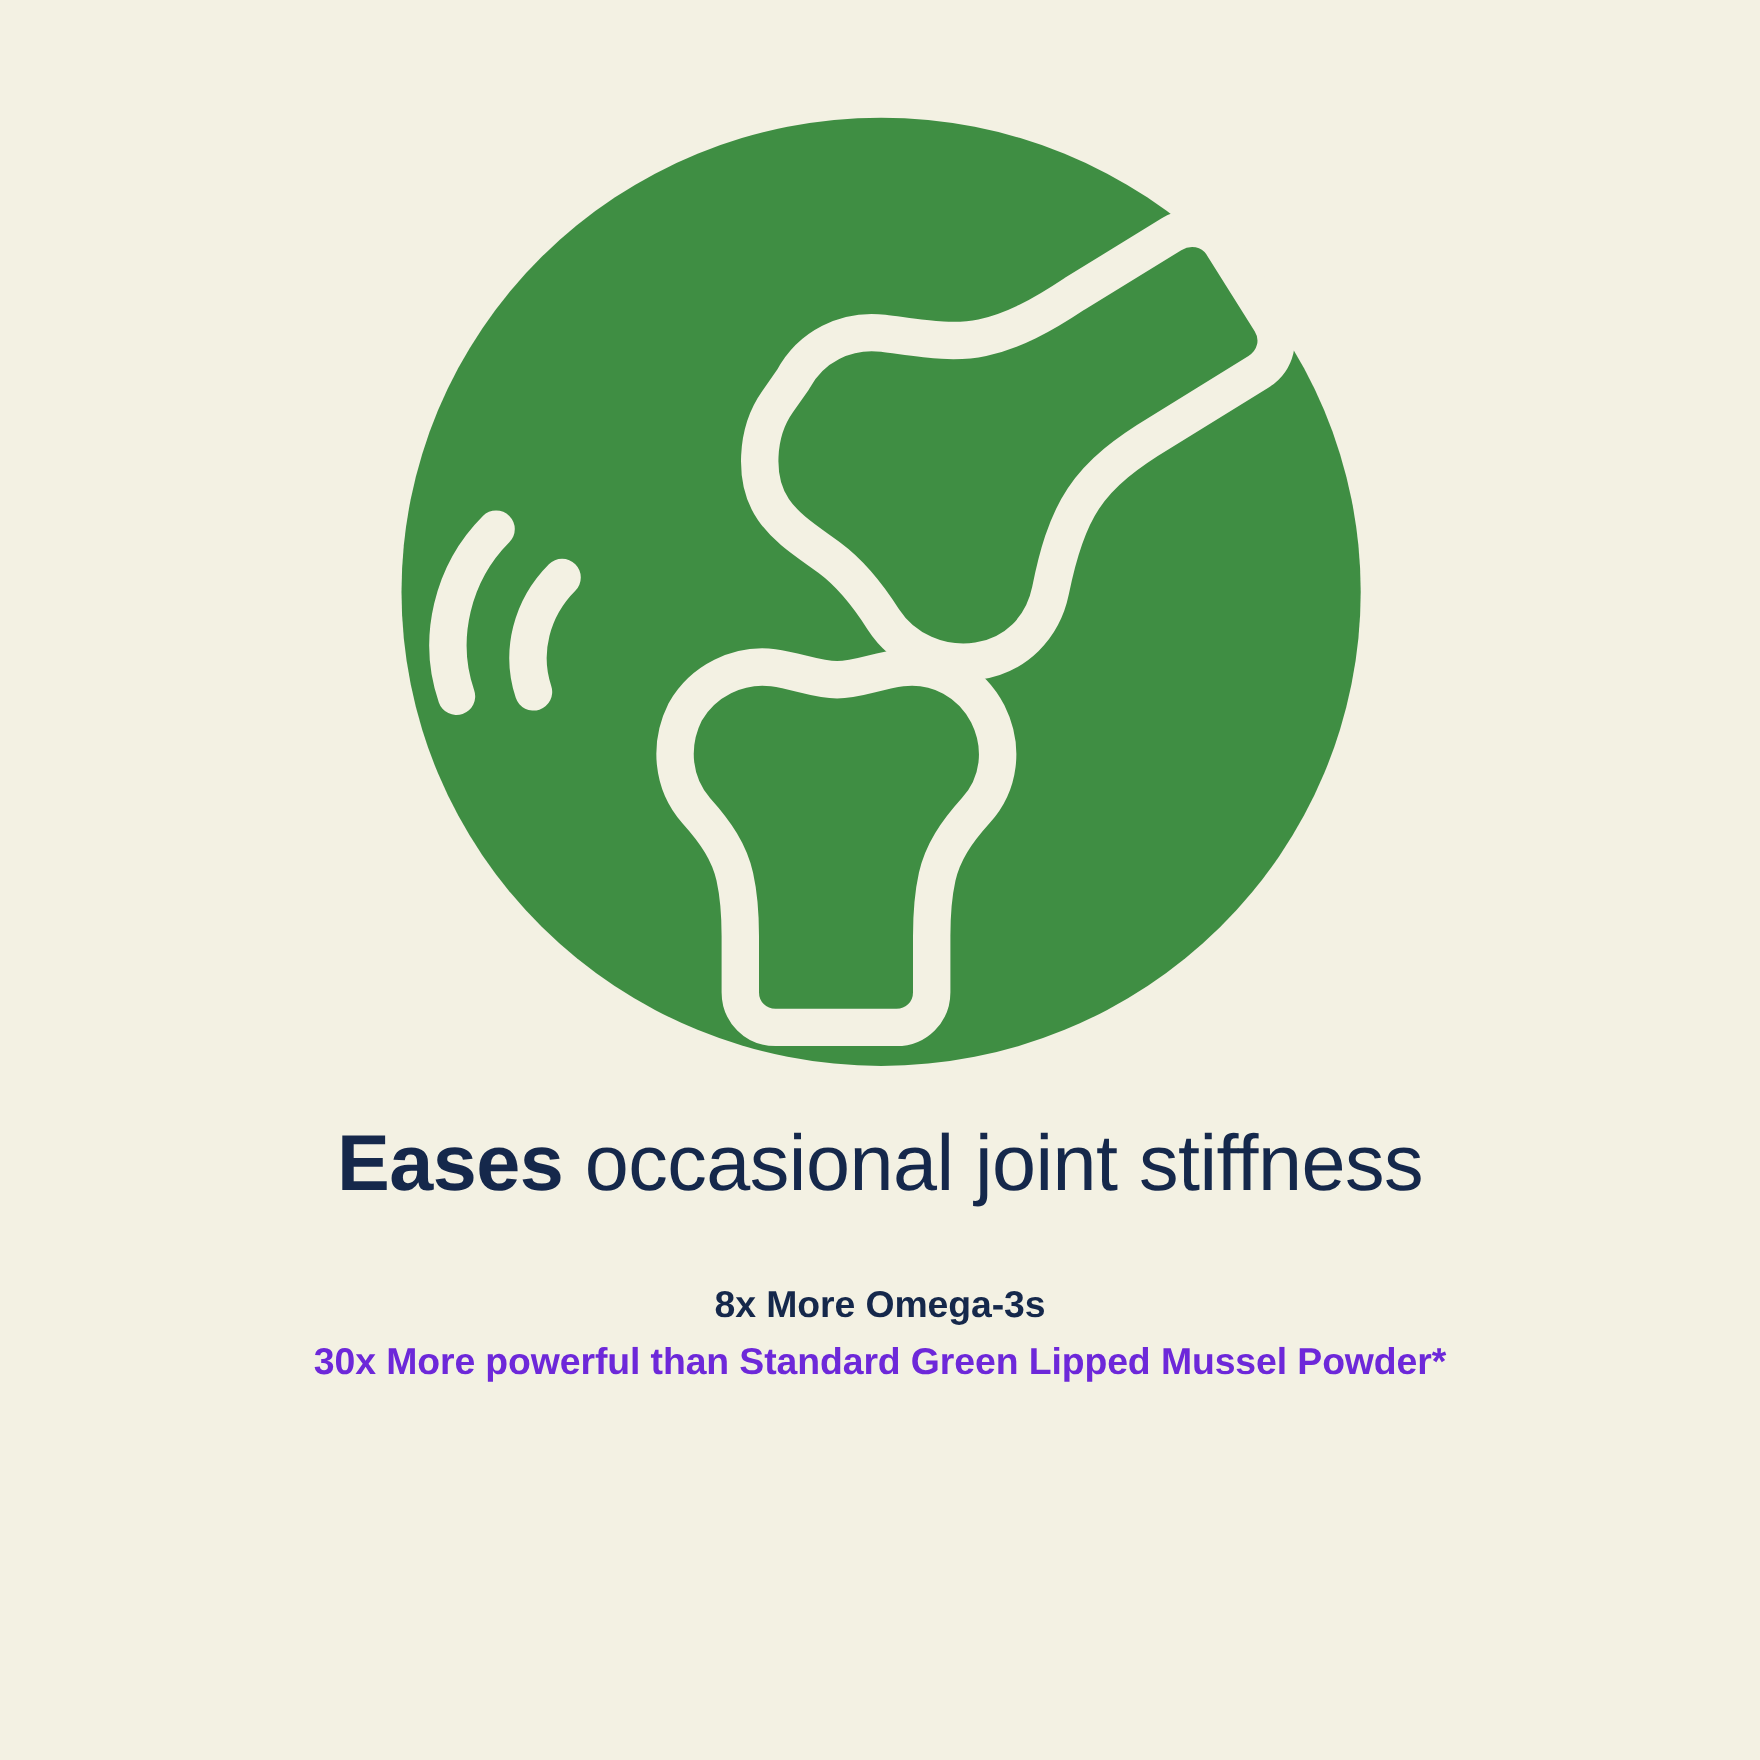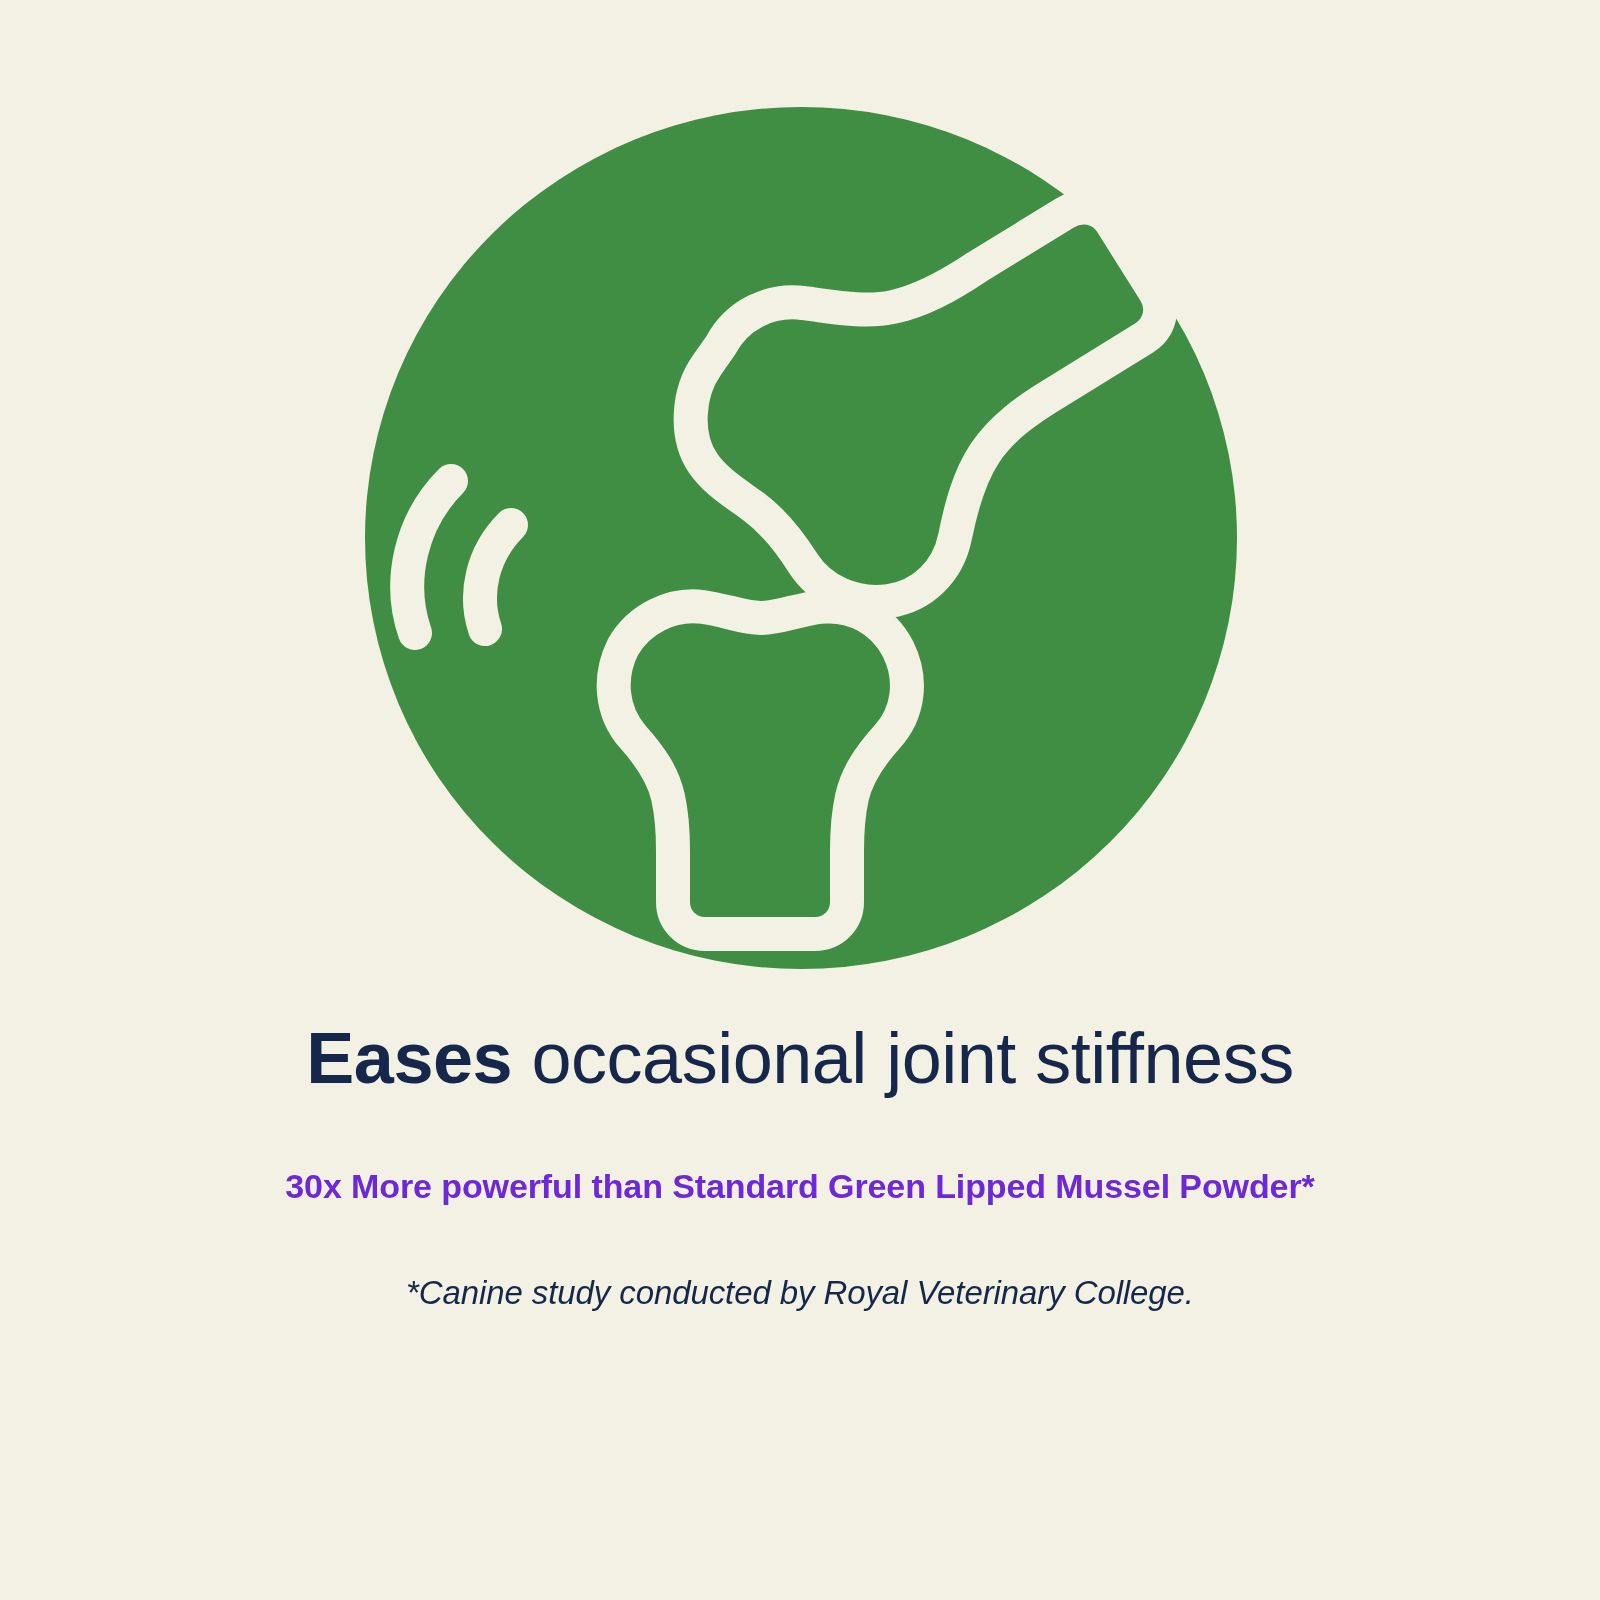--- a/index.html
+++ b/index.html
@@ -152,19 +152,19 @@
     </svg>
   </div>
 
   <div class="text-block">
 
     <h1 class="headline" style="color: rgb(21, 40, 75);">
       <span class="hl-strong">Eases</span><span class="hl-rest"> occasional joint stiffness</span>
     </h1>
 
     <div class="claims">
+      <div class="claim-line" style="color: rgb(21, 40, 75);">8x More Omega-3s</div>
       <div class="claim-line" style="color: #6d28d9;">30x More powerful than Standard Green Lipped Mussel Powder*</div>
     </div>
 
-    <div class="footnote" style="color: rgb(21, 40, 75);">*Canine study conducted by Royal Veterinary College.</div>
 
   </div>
 </div>
 
 </body></html>

